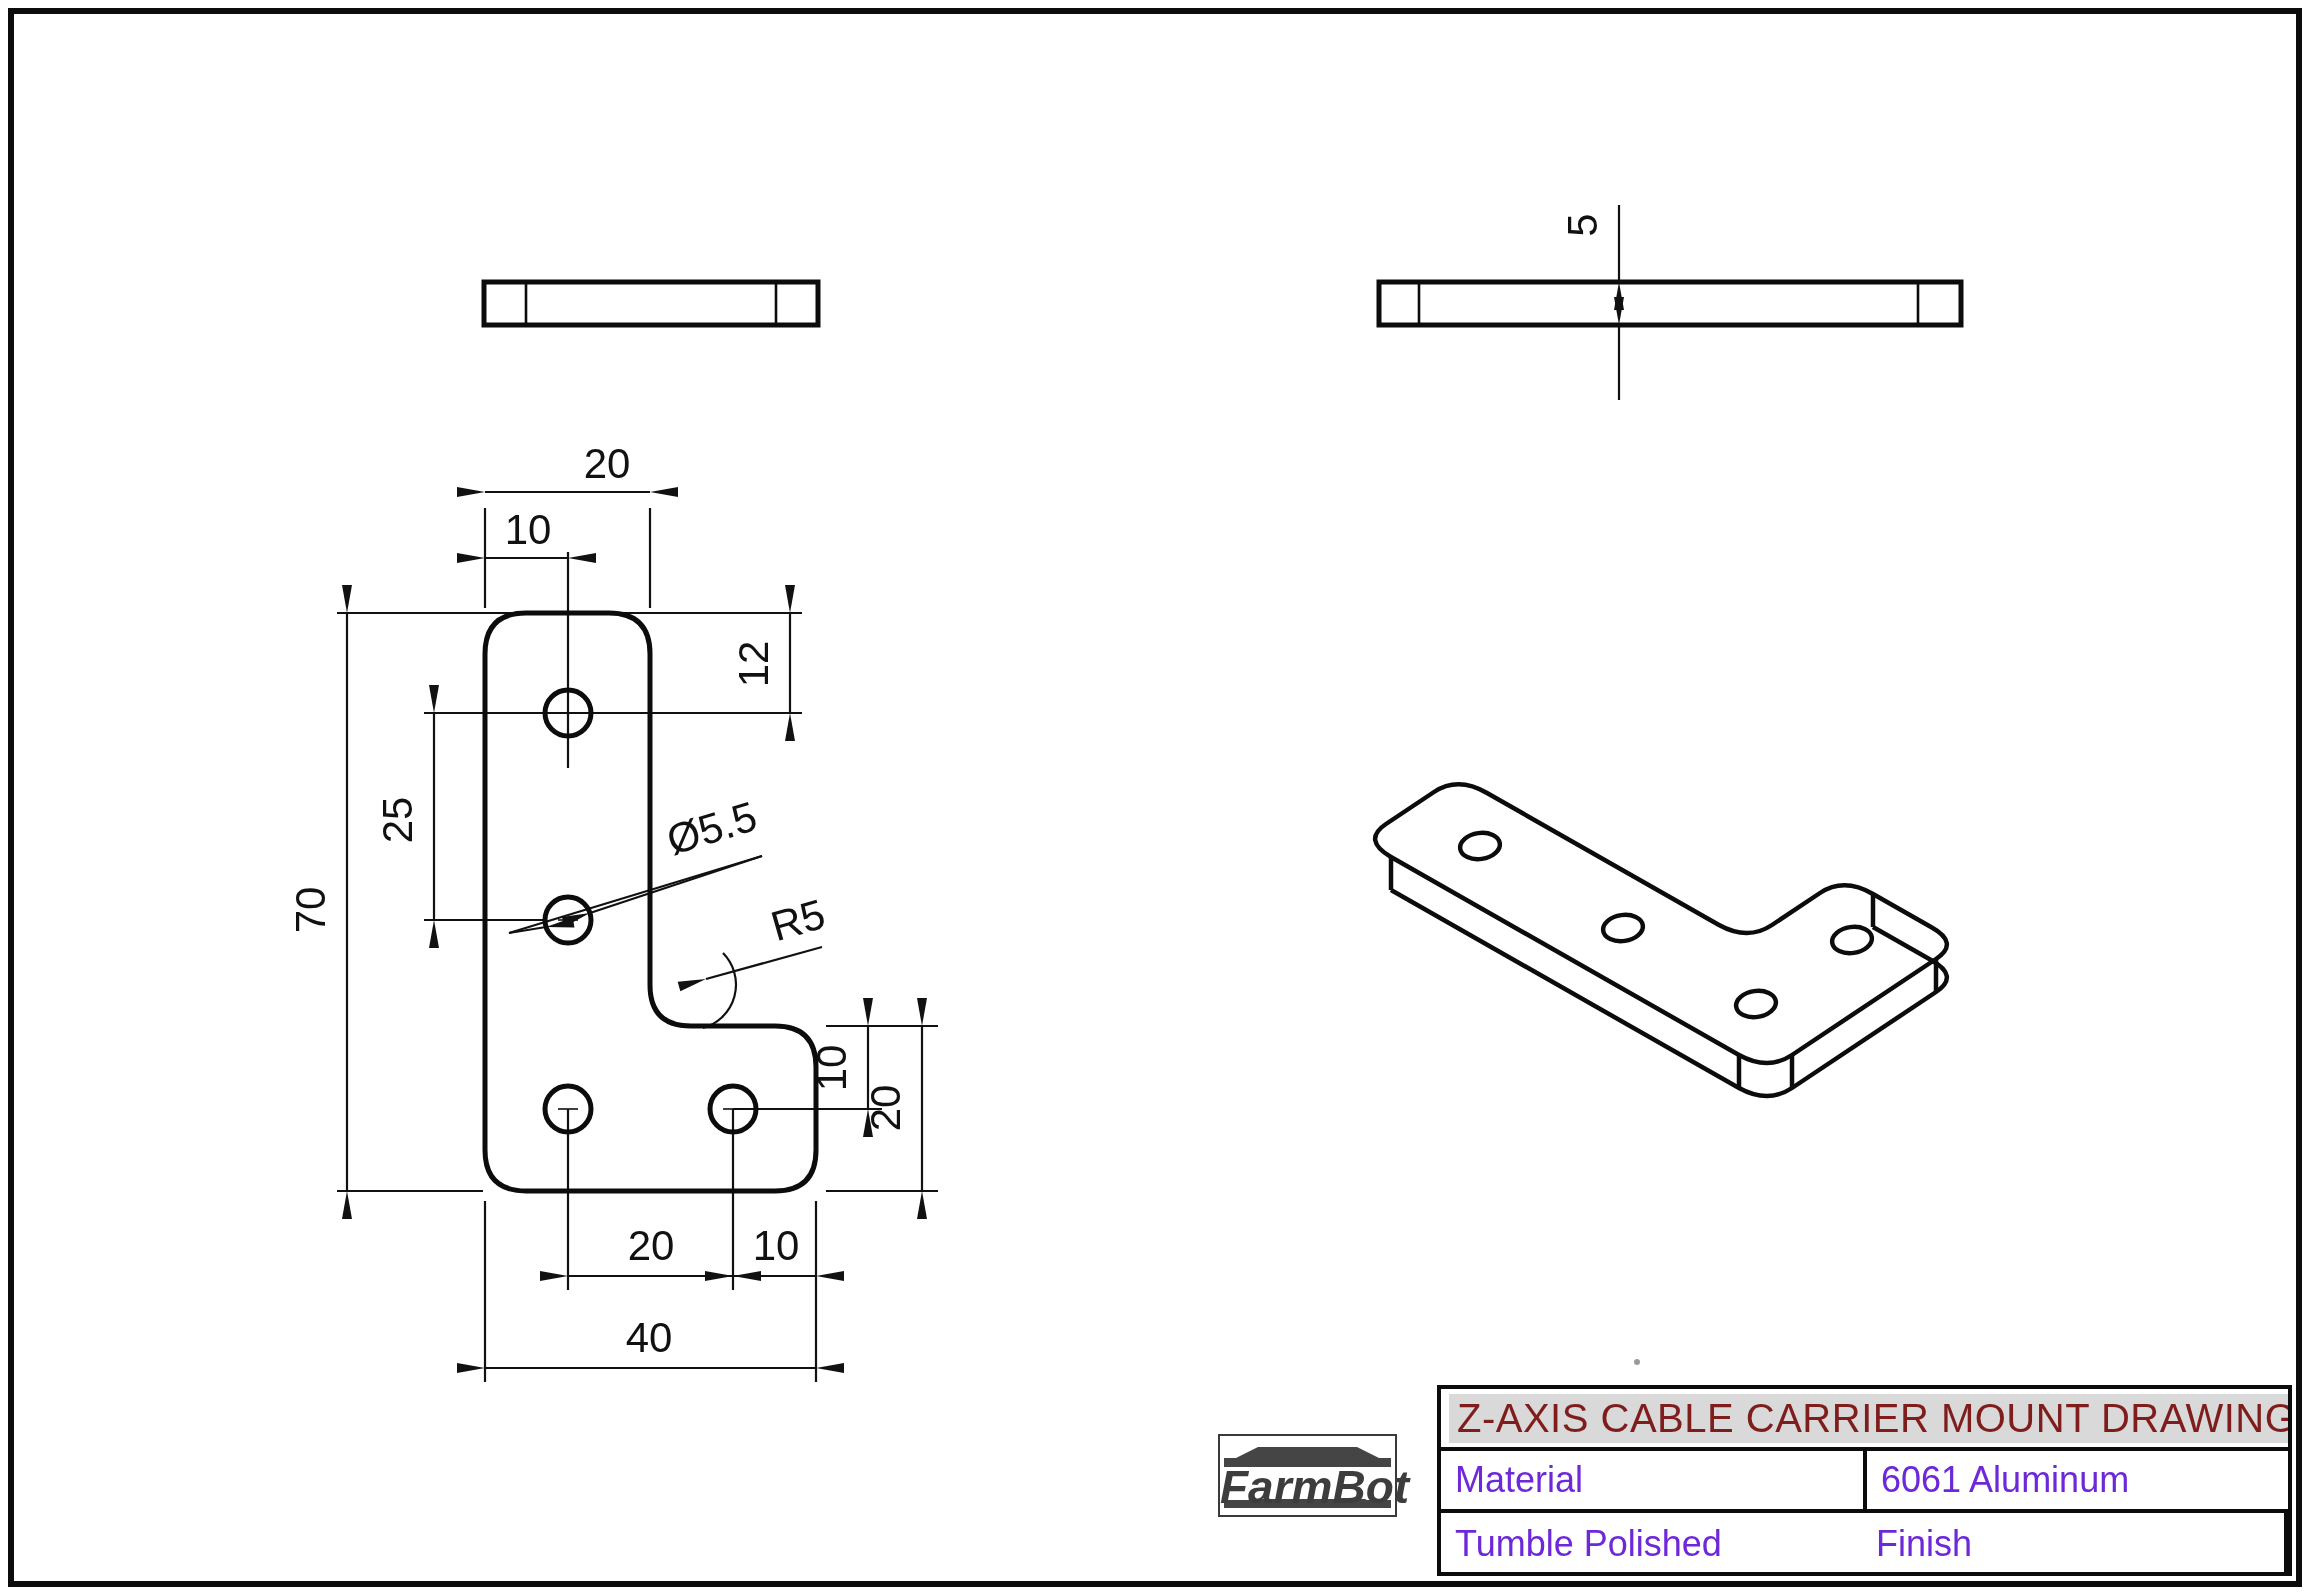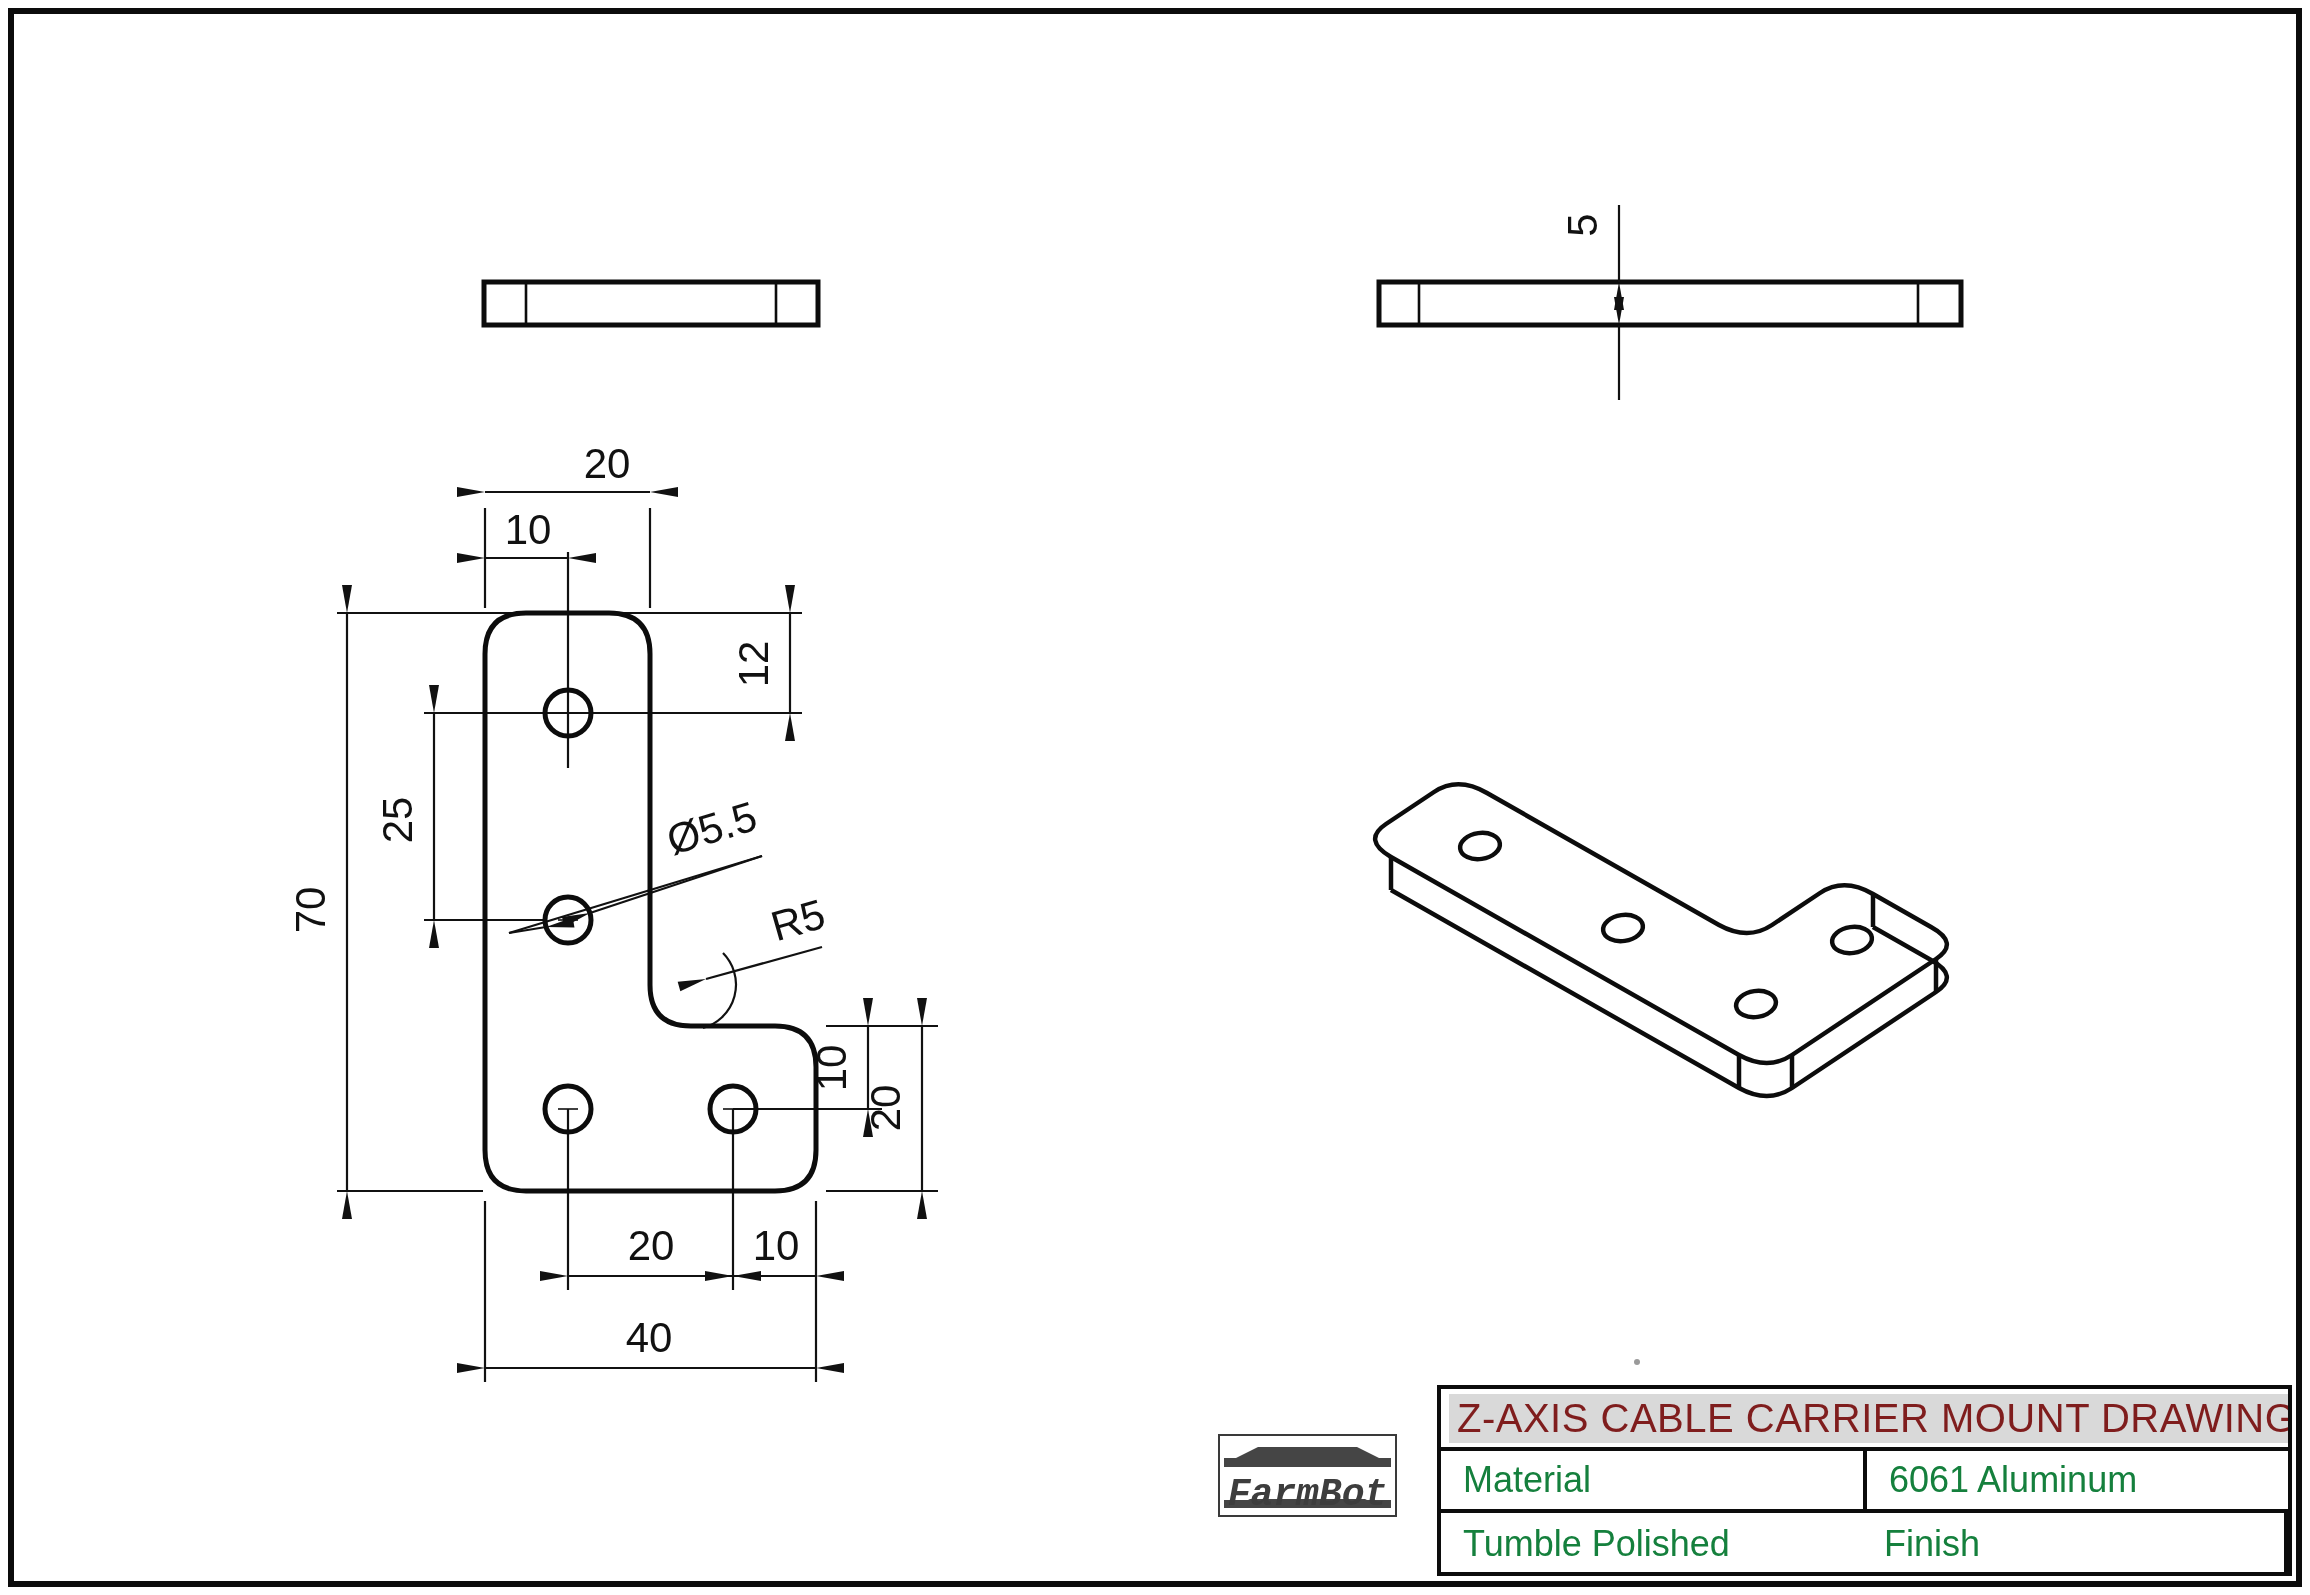--- a/index.html
+++ b/index.html
@@ -30,35 +30,35 @@
     display:flex; align-items:center; padding-left:8px; white-space:nowrap; overflow:hidden;
   }
   .tb-title-row span {
     font-size:40px; letter-spacing:0.5px; color:#7f1d1d; padding:2px 8px;
   }
   .tb-row {
     height:62px; border-bottom:4px solid #0c0c0c; box-sizing:border-box; display:flex;
   }
   .tb-row:last-child { border-bottom:none; }
   .tb-cell {
-    display:flex; align-items:center; padding-left:22px; font-size:36px; color:#15803d;
+    display:flex; align-items:center; padding-left:14px; font-size:36px; color:#6d28d9;
     box-sizing:border-box; white-space:nowrap; overflow:hidden;
   }
   .tb-label { width:426px; border-right:4px solid #0c0c0c; }
   .tb-value { flex:1; }
   
   .logo-box {
     position:absolute; left:1218px; top:1434px; width:179px; height:83px;
     border:2px solid #3a3a3a; box-sizing:border-box; background:#fff;
   }
   .logo-box svg { position:absolute; left:0; top:0; }
   .logo-text {
-    position:absolute; left:0; top:37px; width:100%; text-align:center;
-    font-family:Liberation Mono, monospace; font-style:italic; font-weight:bold;
-    font-size:38px; color:#3d3d3d; letter-spacing:0px;
+    position:absolute; left:0; top:24px; width:100%; text-align:center;
+    font-family:Liberation Sans, sans-serif; font-style:italic; font-weight:bold;
+    font-size:46px; color:#3d3d3d; letter-spacing:0px;
   }
 </style>
 </head>
 <body>
 
 <div class="page">
   <div class="frame"></div>
 
   <svg class="drawing" viewBox="0 0 2310 1595">
     <defs>

